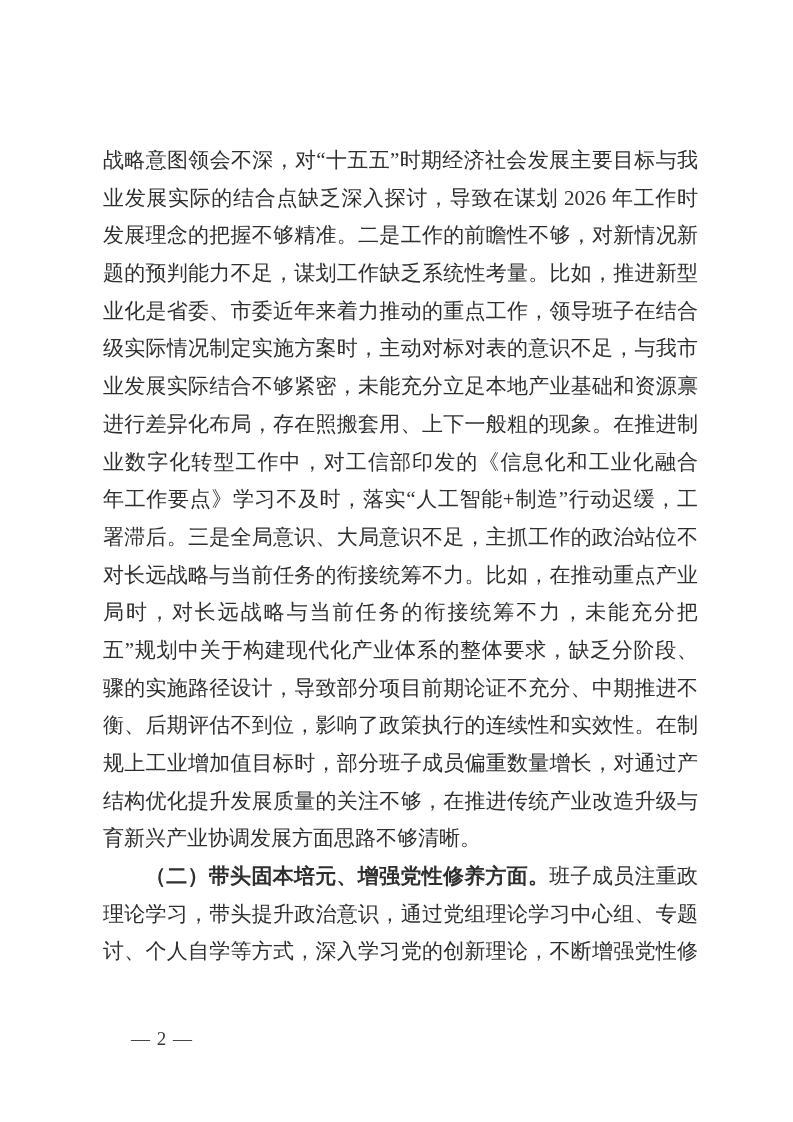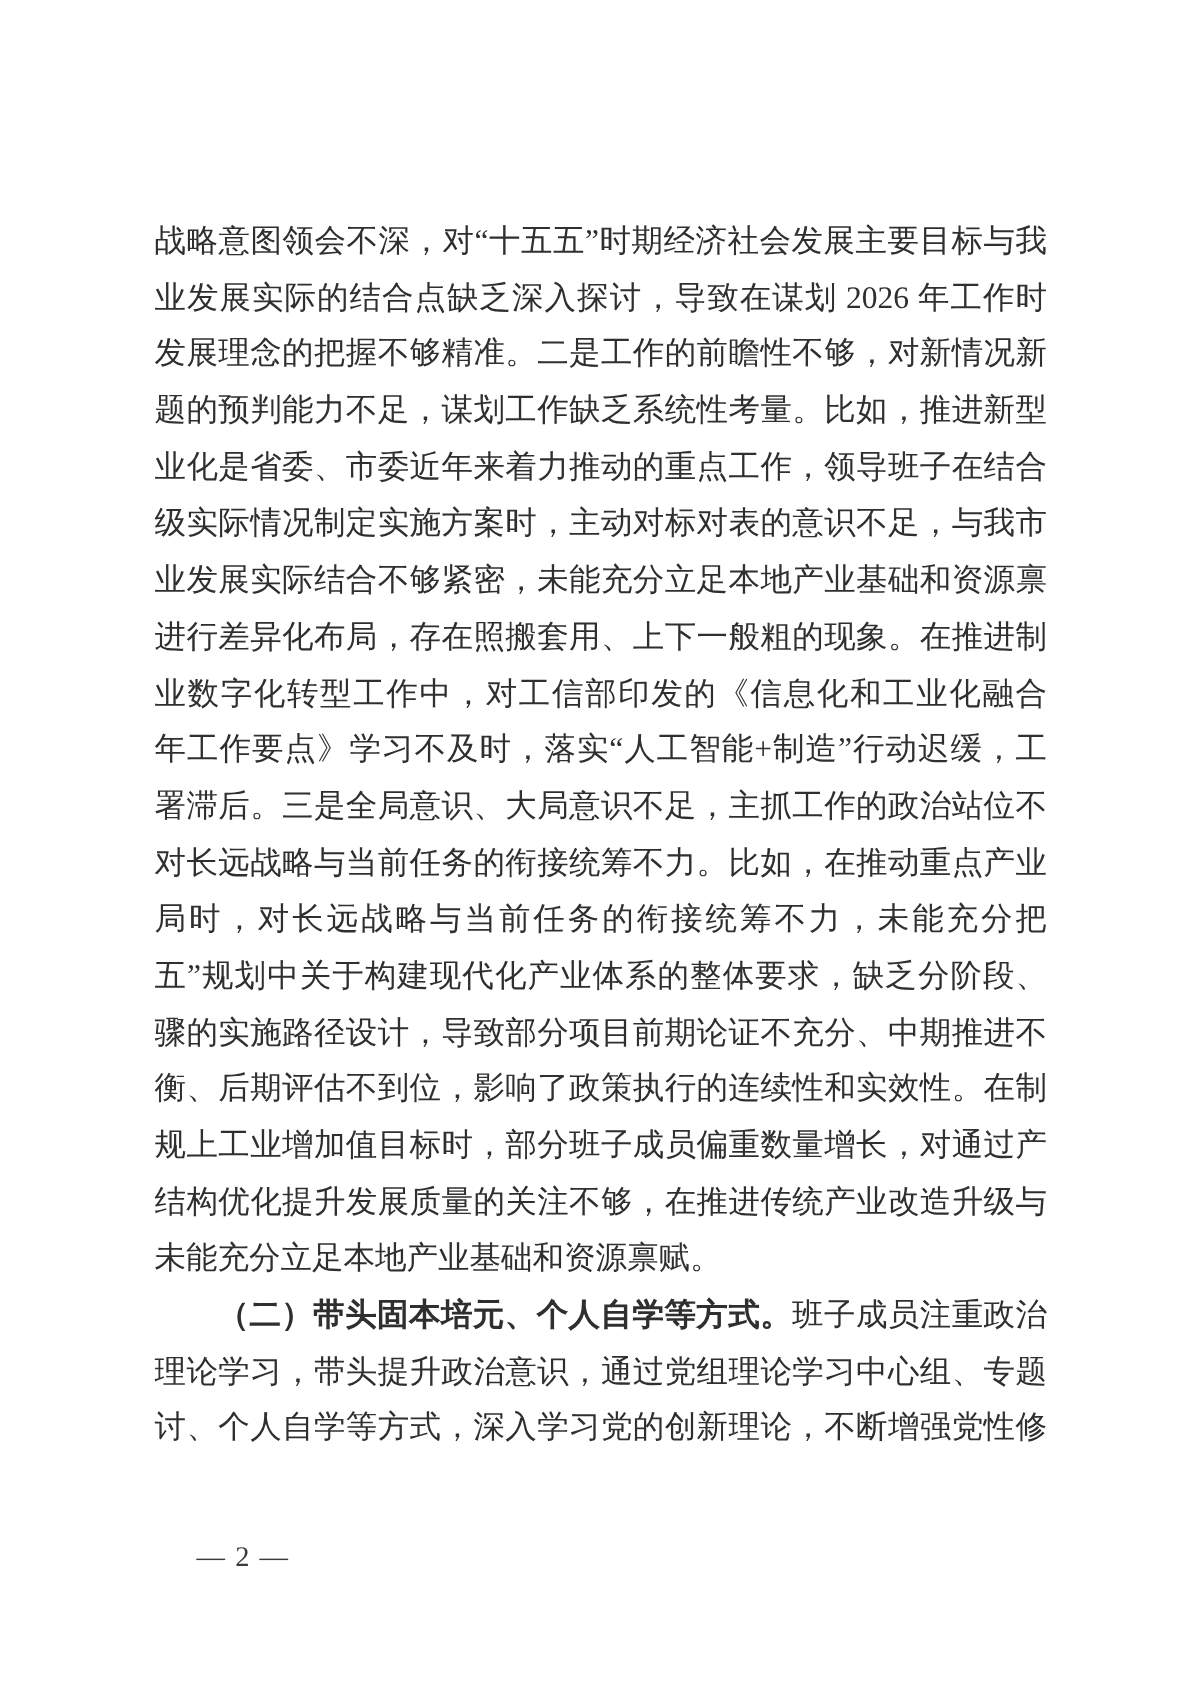--- a/index.html
+++ b/index.html
@@ -78,19 +78,19 @@
       <div class="line"><span>业数字化转型工作中，对工信部印发的《信息化和工业化融合 2025</span></div>
       <div class="line"><span>年工作要点》学习不及时，落实“人工智能+制造”行动迟缓，工作部</span></div>
       <div class="line"><span>署滞后。三是全局意识、大局意识不足，主抓工作的政治站位不高，</span></div>
       <div class="line"><span>对长远战略与当前任务的衔接统筹不力。比如，在推动重点产业布</span></div>
       <div class="line"><span>局时，对长远战略与当前任务的衔接统筹不力，未能充分把握“十五</span></div>
       <div class="line"><span>五”规划中关于构建现代化产业体系的整体要求，缺乏分阶段、分步</span></div>
       <div class="line"><span>骤的实施路径设计，导致部分项目前期论证不充分、中期推进不平</span></div>
       <div class="line"><span>衡、后期评估不到位，影响了政策执行的连续性和实效性。在制定</span></div>
       <div class="line"><span>规上工业增加值目标时，部分班子成员偏重数量增长，对通过产业</span></div>
       <div class="line"><span>结构优化提升发展质量的关注不够，在推进传统产业改造升级与培</span></div>
-      <div class="line flush"><span>未能充分立足本地产业基础和资源禀赋。</span></div>
-      <div class="line indent"><span class="bold">（二）带头固本培元、个人自学等方式。</span><span>班子成员注重政治</span></div>
+      <div class="line flush"><span>育新兴产业协调发展方面思路不够清晰。</span></div>
+      <div class="line indent"><span class="bold">（二）带头固本培元、增强党性修养方面。</span><span>班子成员注重政治</span></div>
       <div class="line"><span>理论学习，带头提升政治意识，通过党组理论学习中心组、专题研</span></div>
       <div class="line"><span>讨、个人自学等方式，深入学习党的创新理论，不断增强党性修养</span></div>
     </div>
   <div class="page-number">— 2 —</div>
 </div>
 
 </body></html>

